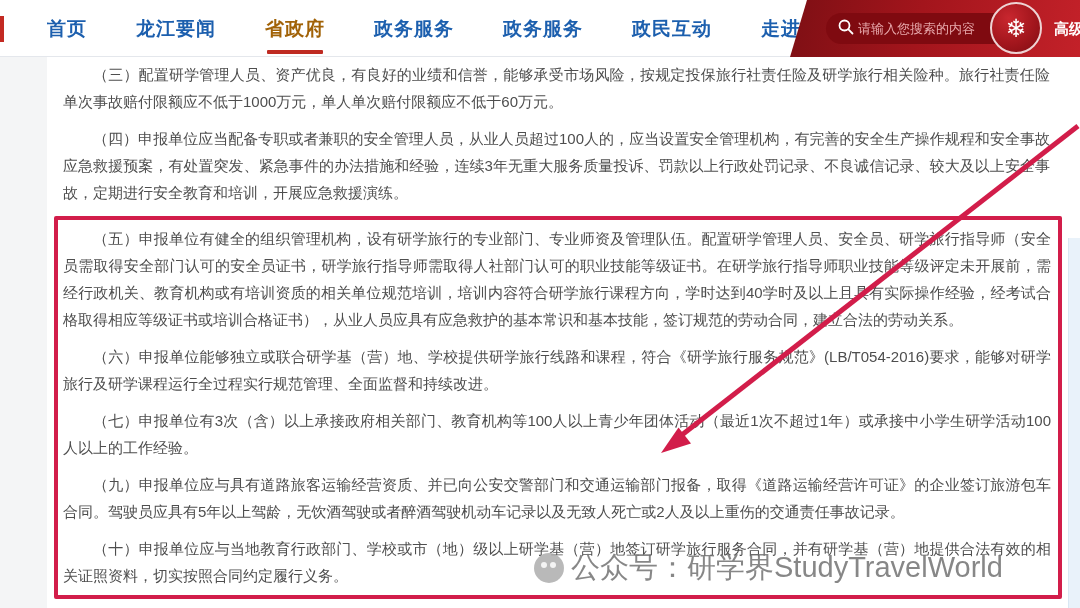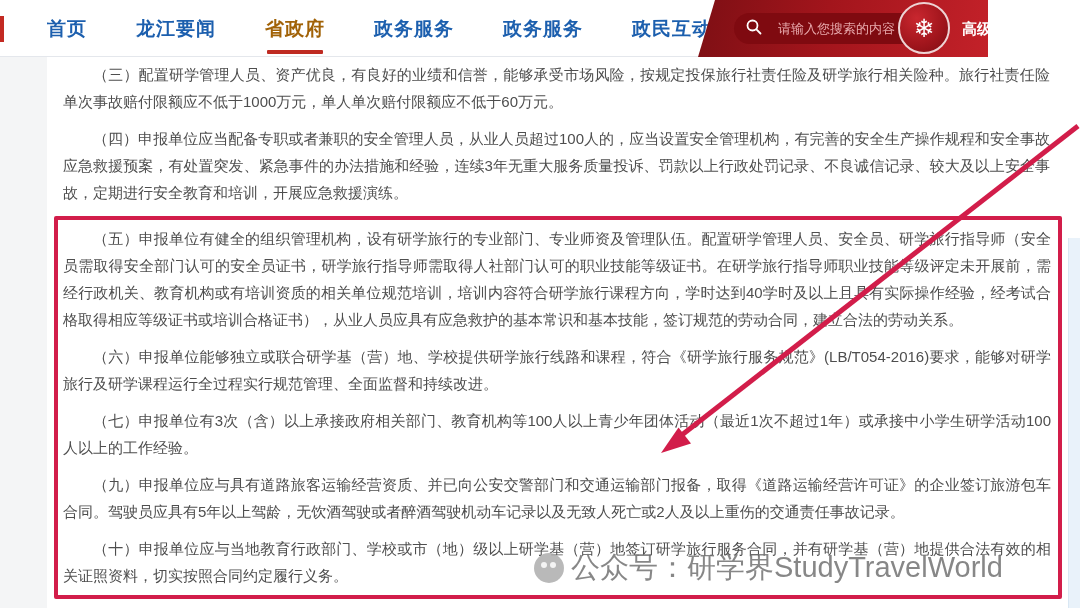--- a/index.html
+++ b/index.html
@@ -1,39 +1,39 @@
 <!DOCTYPE html>
 <html><head>
 <meta charset="utf-8">
 <style>
   * { margin:0; padding:0; box-sizing:border-box; }
   html,body { width:1080px; height:608px; }
   body { font-family:"Liberation Sans","DejaVu Sans",sans-serif; background:#fff; }
   #frame { position:relative; width:1080px; height:608px; overflow:hidden; background:#fff; }
 
   
-  #topnav { position:absolute; top:0; left:0; width:988px; height:57px; background:#fff;
+  #topnav { position:absolute; top:0; left:0; width:1080px; height:57px; background:#fff;
             border-bottom:1px solid #e4e7ec; z-index:10; }
   #edge-marker { position:absolute; left:0; top:16px; width:4px; height:26px; background:#c32a22; }
   .nav-items { position:absolute; left:47px; top:0; height:57px; display:flex; align-items:center; gap:49px; }
   .nav-item { font-size:19px; font-weight:bold; color:#1c5fae; cursor:pointer; position:relative;
               white-space:nowrap; letter-spacing:1px; }
   .nav-item.active { color:#a16207; }
   .nav-item.active::after { content:""; position:absolute; left:2px; right:2px; bottom:-12px; height:4px;
               background:#bf2b22; border-radius:1px; }
 
   
   #search-zone { position:absolute; right:0; top:0; width:292px; height:57px;
       background:linear-gradient(100deg,#7d0f14 0%,#a3151c 45%,#c32129 100%);
       clip-path:polygon(19px 0, 100% 0, 100% 100%, 2px 100%); }
   #search-pill { position:absolute; left:38px; top:13px; width:214px; height:31px; border-radius:16px;
       background:#7f0a10; display:flex; align-items:center; padding-left:12px; }
   #search-pill svg { flex:0 0 auto; }
   #search-input { background:transparent; border:none; outline:none; color:#f3d7d8; font-size:13px;
-      margin-left:16px; width:140px; font-family:inherit; }
+      margin-left:4px; width:140px; font-family:inherit; }
   #search-input::placeholder { color:#e8a9ac; opacity:1; }
   #snow-badge { position:absolute; left:202px; top:2px; width:52px; height:52px; border-radius:50%;
       border:2px solid #eed3d4; background:radial-gradient(circle at 35% 30%,#c9272f 0%,#a3161d 55%,#7f0c12 100%);
       display:flex; align-items:center; justify-content:center; color:#fff; font-size:25px; cursor:pointer; }
   #advanced-link { position:absolute; left:266px; top:20px; color:#fff; font-size:15px; font-weight:bold;
       white-space:nowrap; cursor:pointer; }
 
   
   #gutter { position:absolute; left:0; top:57px; width:47px; height:551px; background:#f4f5f6; }
   #content { position:absolute; left:47px; top:57px; width:1033px; height:551px; background:#fff; }

